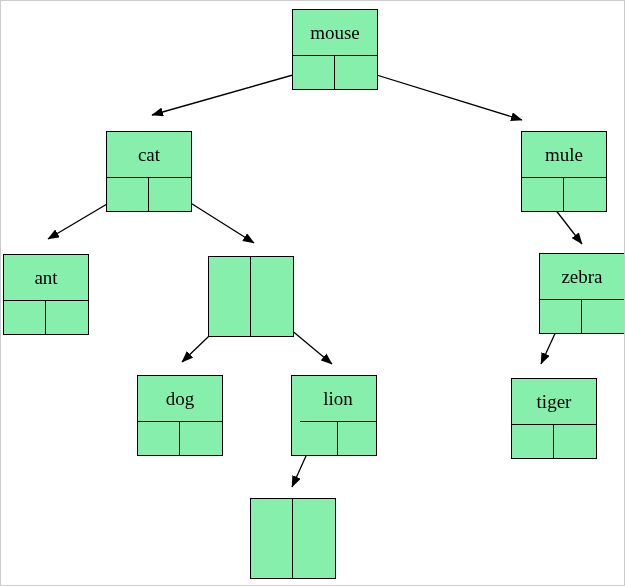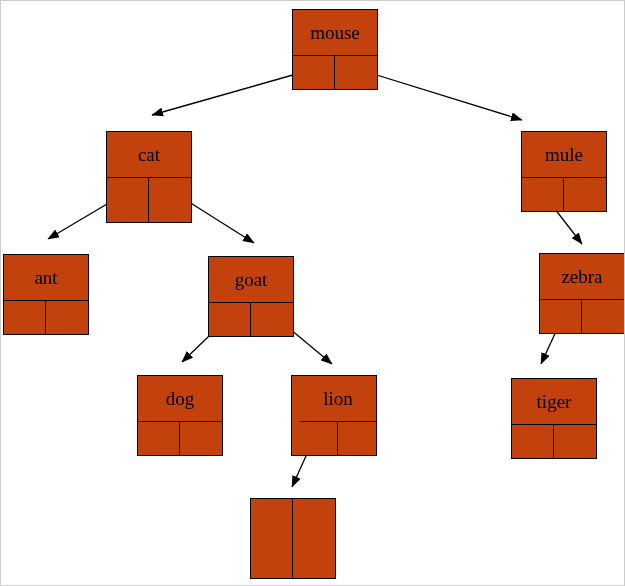--- a/index.html
+++ b/index.html
@@ -22,21 +22,21 @@
     left: 0;
     top: 0;
     width: 625px;
     height: 586px;
     pointer-events: none;
   }
   .node {
     position: absolute;
     box-sizing: border-box;
     border: 1px solid #000000;
-    background: #c2410c;
+    background: #86efac;
     display: flex;
     flex-direction: column;
   }
   .node-label {
     flex: 0 0 46px;
     height: 46px;
     display: flex;
     align-items: center;
     justify-content: center;
     font-size: 19px;
@@ -83,21 +83,21 @@
   </svg>
 
   <div id="nodes-layer">
       <div class="node" style="left: 291px; top: 8px; width: 86px; height: 81px;">
         <div class="node-label">mouse</div>
         <div class="node-pointers">
           <div class="ptr ptr-left"></div>
           <div class="ptr ptr-right"></div>
         </div>
       </div>
-      <div class="node" style="left: 105px; top: 130px; width: 86px; height: 92px;">
+      <div class="node" style="left: 105px; top: 130px; width: 86px; height: 81px;">
         <div class="node-label">cat</div>
         <div class="node-pointers">
           <div class="ptr ptr-left"></div>
           <div class="ptr ptr-right"></div>
         </div>
       </div>
       <div class="node" style="left: 476px; top: 130px; width: 86px; height: 81px; margin-left: 44px;">
         <div class="node-label">mule</div>
         <div class="node-pointers">
           <div class="ptr ptr-left"></div>
@@ -105,21 +105,20 @@
         </div>
       </div>
       <div class="node" style="left: 2px; top: 253px; width: 86px; height: 81px;">
         <div class="node-label">ant</div>
         <div class="node-pointers">
           <div class="ptr ptr-left"></div>
           <div class="ptr ptr-right"></div>
         </div>
       </div>
       <div class="node" style="left: 207px; top: 255px; width: 86px; height: 81px;">
-        <div class="node-label">goat</div>
         <div class="node-pointers">
           <div class="ptr ptr-left"></div>
           <div class="ptr ptr-right"></div>
         </div>
       </div>
       <div class="node" style="left: 538px; top: 252px; width: 86px; height: 81px;">
         <div class="node-label">zebra</div>
         <div class="node-pointers">
           <div class="ptr ptr-left"></div>
           <div class="ptr ptr-right"></div>

